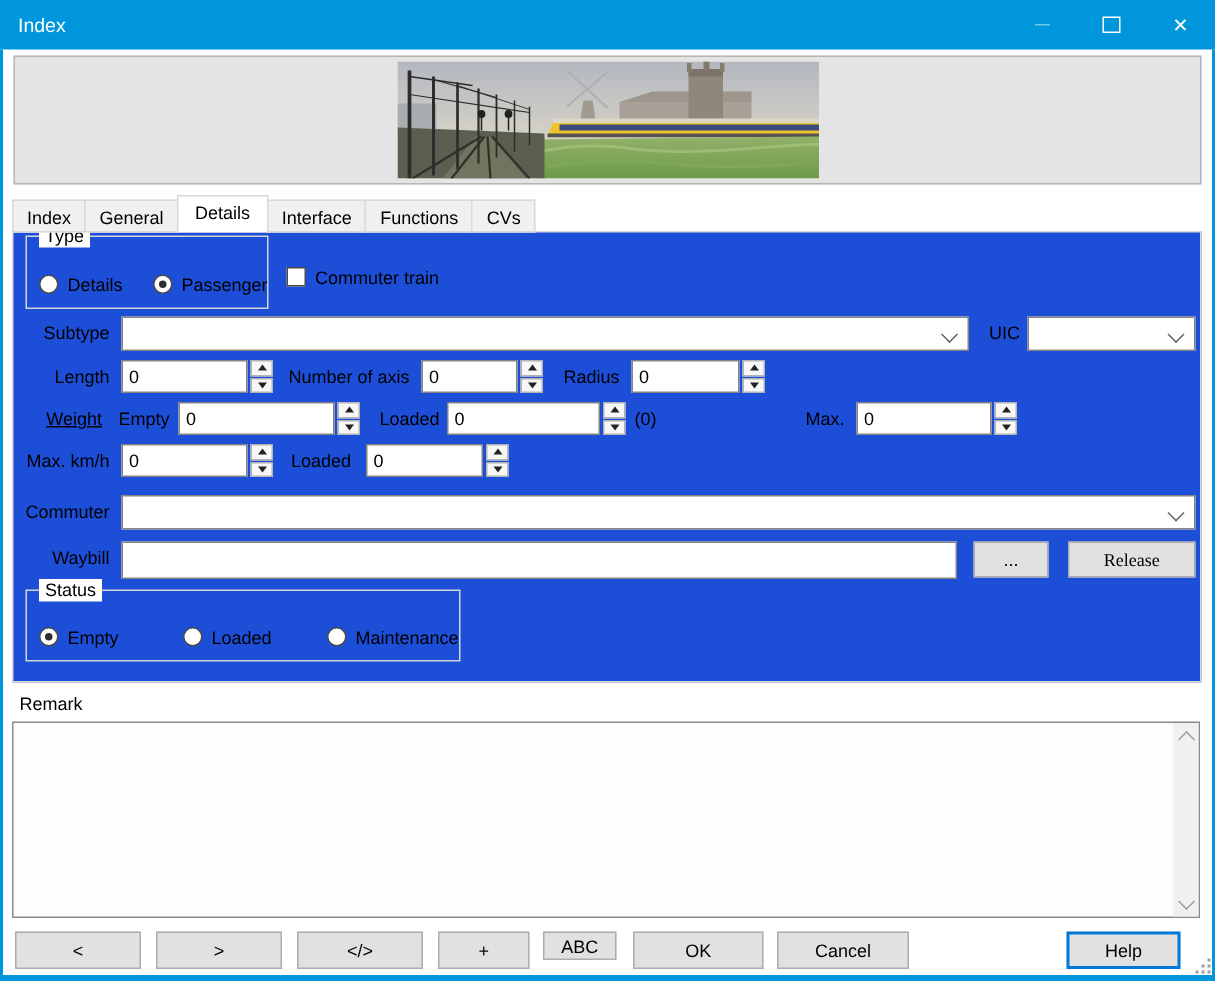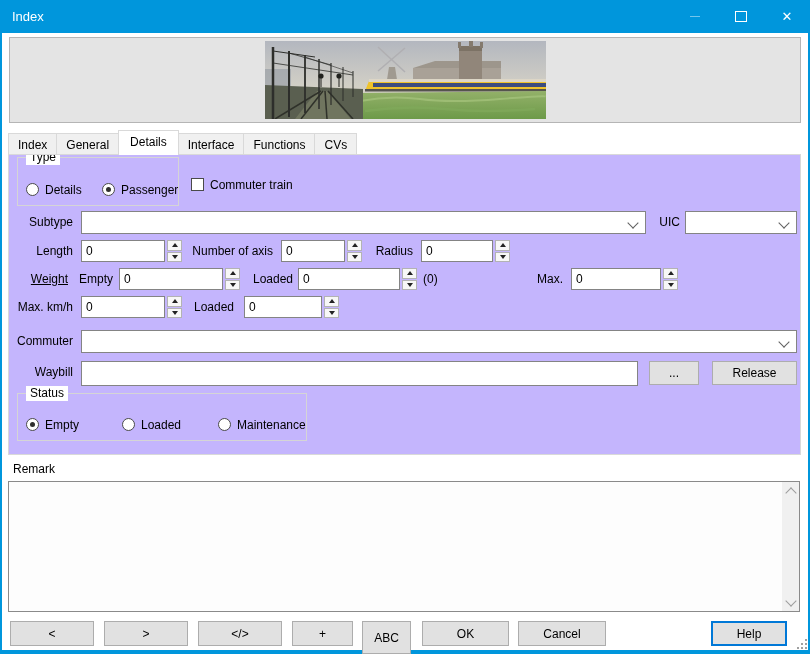--- a/index.html
+++ b/index.html
@@ -24,21 +24,21 @@
   .banner{position:absolute;left:9px;top:37px;width:790px;height:84px;background:#e4e4e4;
           border:1px solid #b5b5b5;display:flex;align-items:center;justify-content:center;}
   .photo{width:281px;height:78px;display:block;}
 
   
   .tabs{position:absolute;left:8px;top:130px;height:25px;display:flex;align-items:flex-end;z-index:3;}
   .tab{height:22px;line-height:22px;padding:0 9px;background:#f0f0f0;border:1px solid #d9d9d9;
        box-sizing:border-box;margin-right:-1px;}
   .tab.active{height:25px;line-height:23px;background:#fff;border-bottom:none;padding:0 11px;z-index:4;position:relative;}
   .tabpage{position:absolute;left:8px;top:154px;width:793px;height:301px;border:1px solid #d9d9d9;
-           background:#c4b5fd;box-sizing:border-box;z-index:1;}
+           background:#1d4ed8;box-sizing:border-box;z-index:1;}
 
   
   .group{position:absolute;border:1px solid #d5d5d5;box-sizing:border-box;}
   .legend{position:absolute;top:-8px;left:8px;background:#fff;padding:0 4px;line-height:15px;}
 
   
   .opt{position:absolute;display:flex;align-items:center;gap:6px;height:15px;}
   .radio{width:13px;height:13px;border:1px solid #4a4a4a;border-radius:50%;background:#fff;
          box-sizing:border-box;position:relative;flex:none;}
   .radio.checked::after{content:"";position:absolute;left:3px;top:3px;width:5px;height:5px;
@@ -318,21 +318,21 @@
     </div>
 
     <div class="flabel" style="left:0;top:175px;width:64px;">Commuter</div>
     <div class="combo" style="left:72px;top:175px;width:716px;">
       <span></span><span class="chev"></span>
     </div>
 
     <div class="flabel" style="left:0;top:206px;width:64px;">Waybill</div>
     <input class="tbox" style="left: 72px; top: 206px; width: 557px; height: 25px;" value="">
     <div class="btn" style="left:640px;top:206px;width:50px;height:24px;">...</div>
-    <div class="btn" style="left:703px;top:206px;width:85px;height:24px;">Release</div>
+    <div class="btn" style="left:703px;top:206px;width:85px;height:24px;font-family:Liberation Serif, serif;">Release</div>
 
     <div class="group" style="left:8px;top:238px;width:290px;height:48px;">
       <span class="legend">Status</span>
       <div class="opt" style="left:8px;top:23px;">
         <span class="radio checked"></span>
         <span>Empty</span>
       </div>
       <div class="opt" style="left:104px;top:23px;">
         <span class="radio"></span>
         <span>Loaded</span>
@@ -354,19 +354,19 @@
       <div class="scrollarrow" style="bottom:0;">
           <span class="chev-dn"></span>
         </div>
     </div>
   </div>
 
   <div class="btn" style="left:10px;top:621px;width:84px;height:25px;">&lt;</div>
   <div class="btn" style="left:104px;top:621px;width:84px;height:25px;">&gt;</div>
   <div class="btn" style="left:198px;top:621px;width:84px;height:25px;">&lt;/&gt;</div>
   <div class="btn" style="left:292px;top:621px;width:61px;height:25px;">+</div>
-  <div class="btn" style="left:362px;top:621px;width:49px;height:33px;">ABC</div>
+  <div class="btn" style="left:362px;top:621px;width:49px;height:19px;">ABC</div>
   <div class="btn" style="left:518px;top:621px;width:88px;height:25px;">Cancel</div>
   <div class="btn" style="left:422px;top:621px;width:87px;height:25px;">OK</div>
   <div class="btn default" style="left:711px;top:621px;width:76px;height:25px;">Help</div>
 
   <div class="grip"></div>
 </div>
 
 </body></html>

